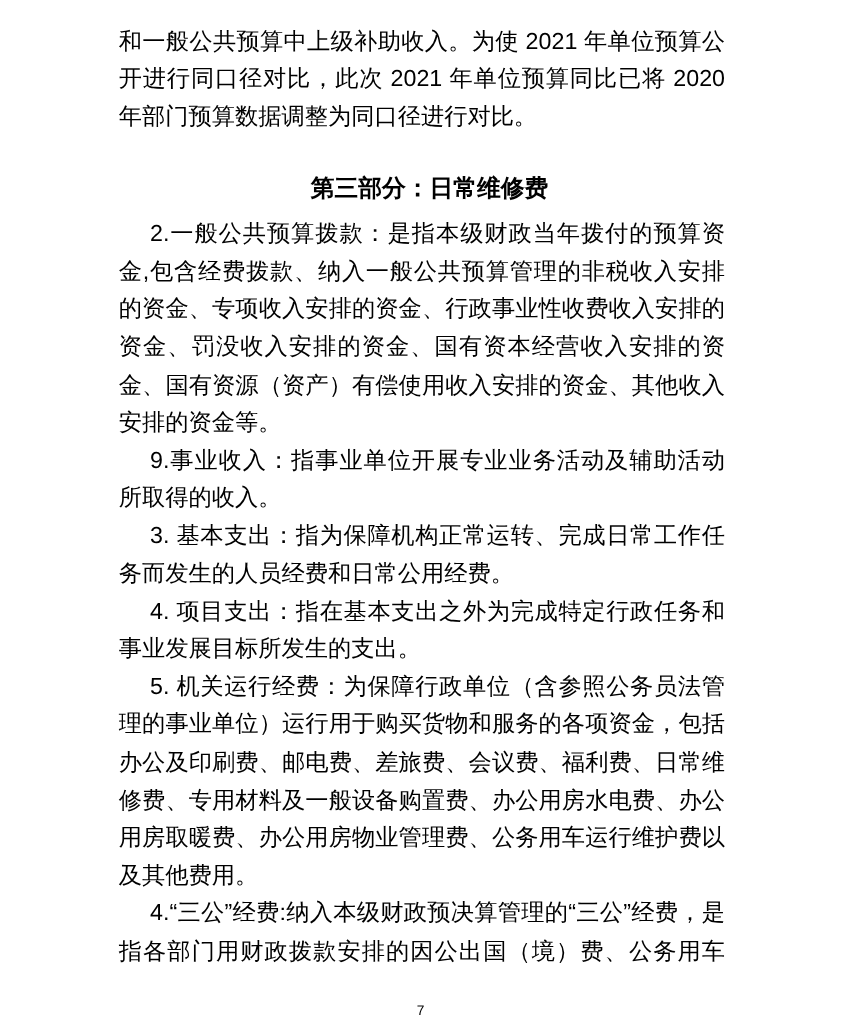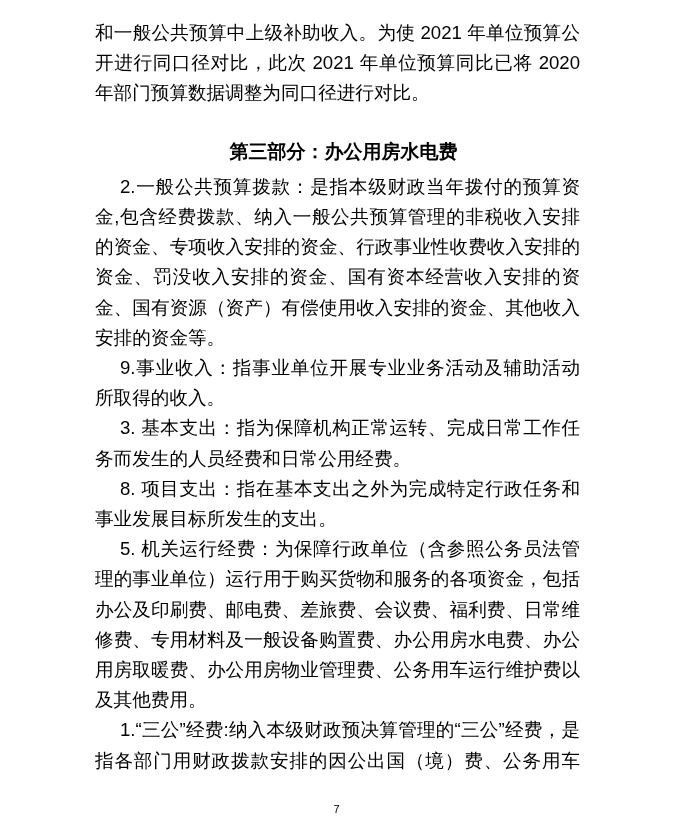--- a/index.html
+++ b/index.html
@@ -62,24 +62,24 @@
     color: #000000;
   }
 </style>
 </head>
 <body>
 
 <div class="page">
   <div class="content">
     <p class="body-par intro">和一般公共预算中上级补助收入。为使 2021 年单位预算公开进行同口径对比，此次 2021 年单位预算同比已将 2020 年部门预算数据调整为同口径进行对比。</p>
 
-    <h2 class="section-heading">第三部分：办公用房水电费</h2>
+    <h2 class="section-heading">第三部分：日常维修费</h2>
 
     <p class="body-par term">2.一般公共预算拨款：是指本级财政当年拨付的预算资金,包含经费拨款、纳入一般公共预算管理的非税收入安排的资金、专项收入安排的资金、行政事业性收费收入安排的资金、罚没收入安排的资金、国有资本经营收入安排的资金、国有资源（资产）有偿使用收入安排的资金、其他收入安排的资金等。</p>
     <p class="body-par term">9.事业收入：指事业单位开展专业业务活动及辅助活动所取得的收入。</p>
     <p class="body-par term">3. 基本支出：指为保障机构正常运转、完成日常工作任务而发生的人员经费和日常公用经费。</p>
-    <p class="body-par term">8. 项目支出：指在基本支出之外为完成特定行政任务和事业发展目标所发生的支出。</p>
+    <p class="body-par term">4. 项目支出：指在基本支出之外为完成特定行政任务和事业发展目标所发生的支出。</p>
     <p class="body-par term">5. 机关运行经费：为保障行政单位（含参照公务员法管理的事业单位）运行用于购买货物和服务的各项资金，包括办公及印刷费、邮电费、差旅费、会议费、福利费、日常维修费、专用材料及一般设备购置费、办公用房水电费、办公用房取暖费、办公用房物业管理费、公务用车运行维护费以及其他费用。</p>
-    <p class="body-par term continues">1.“三公”经费:纳入本级财政预决算管理的“三公”经费，是指各部门用财政拨款安排的因公出国（境）费、公务用车</p>
+    <p class="body-par term continues">4.“三公”经费:纳入本级财政预决算管理的“三公”经费，是指各部门用财政拨款安排的因公出国（境）费、公务用车</p>
   </div>
 
   <div class="page-number">7</div>
 </div>
 
 </body></html>

